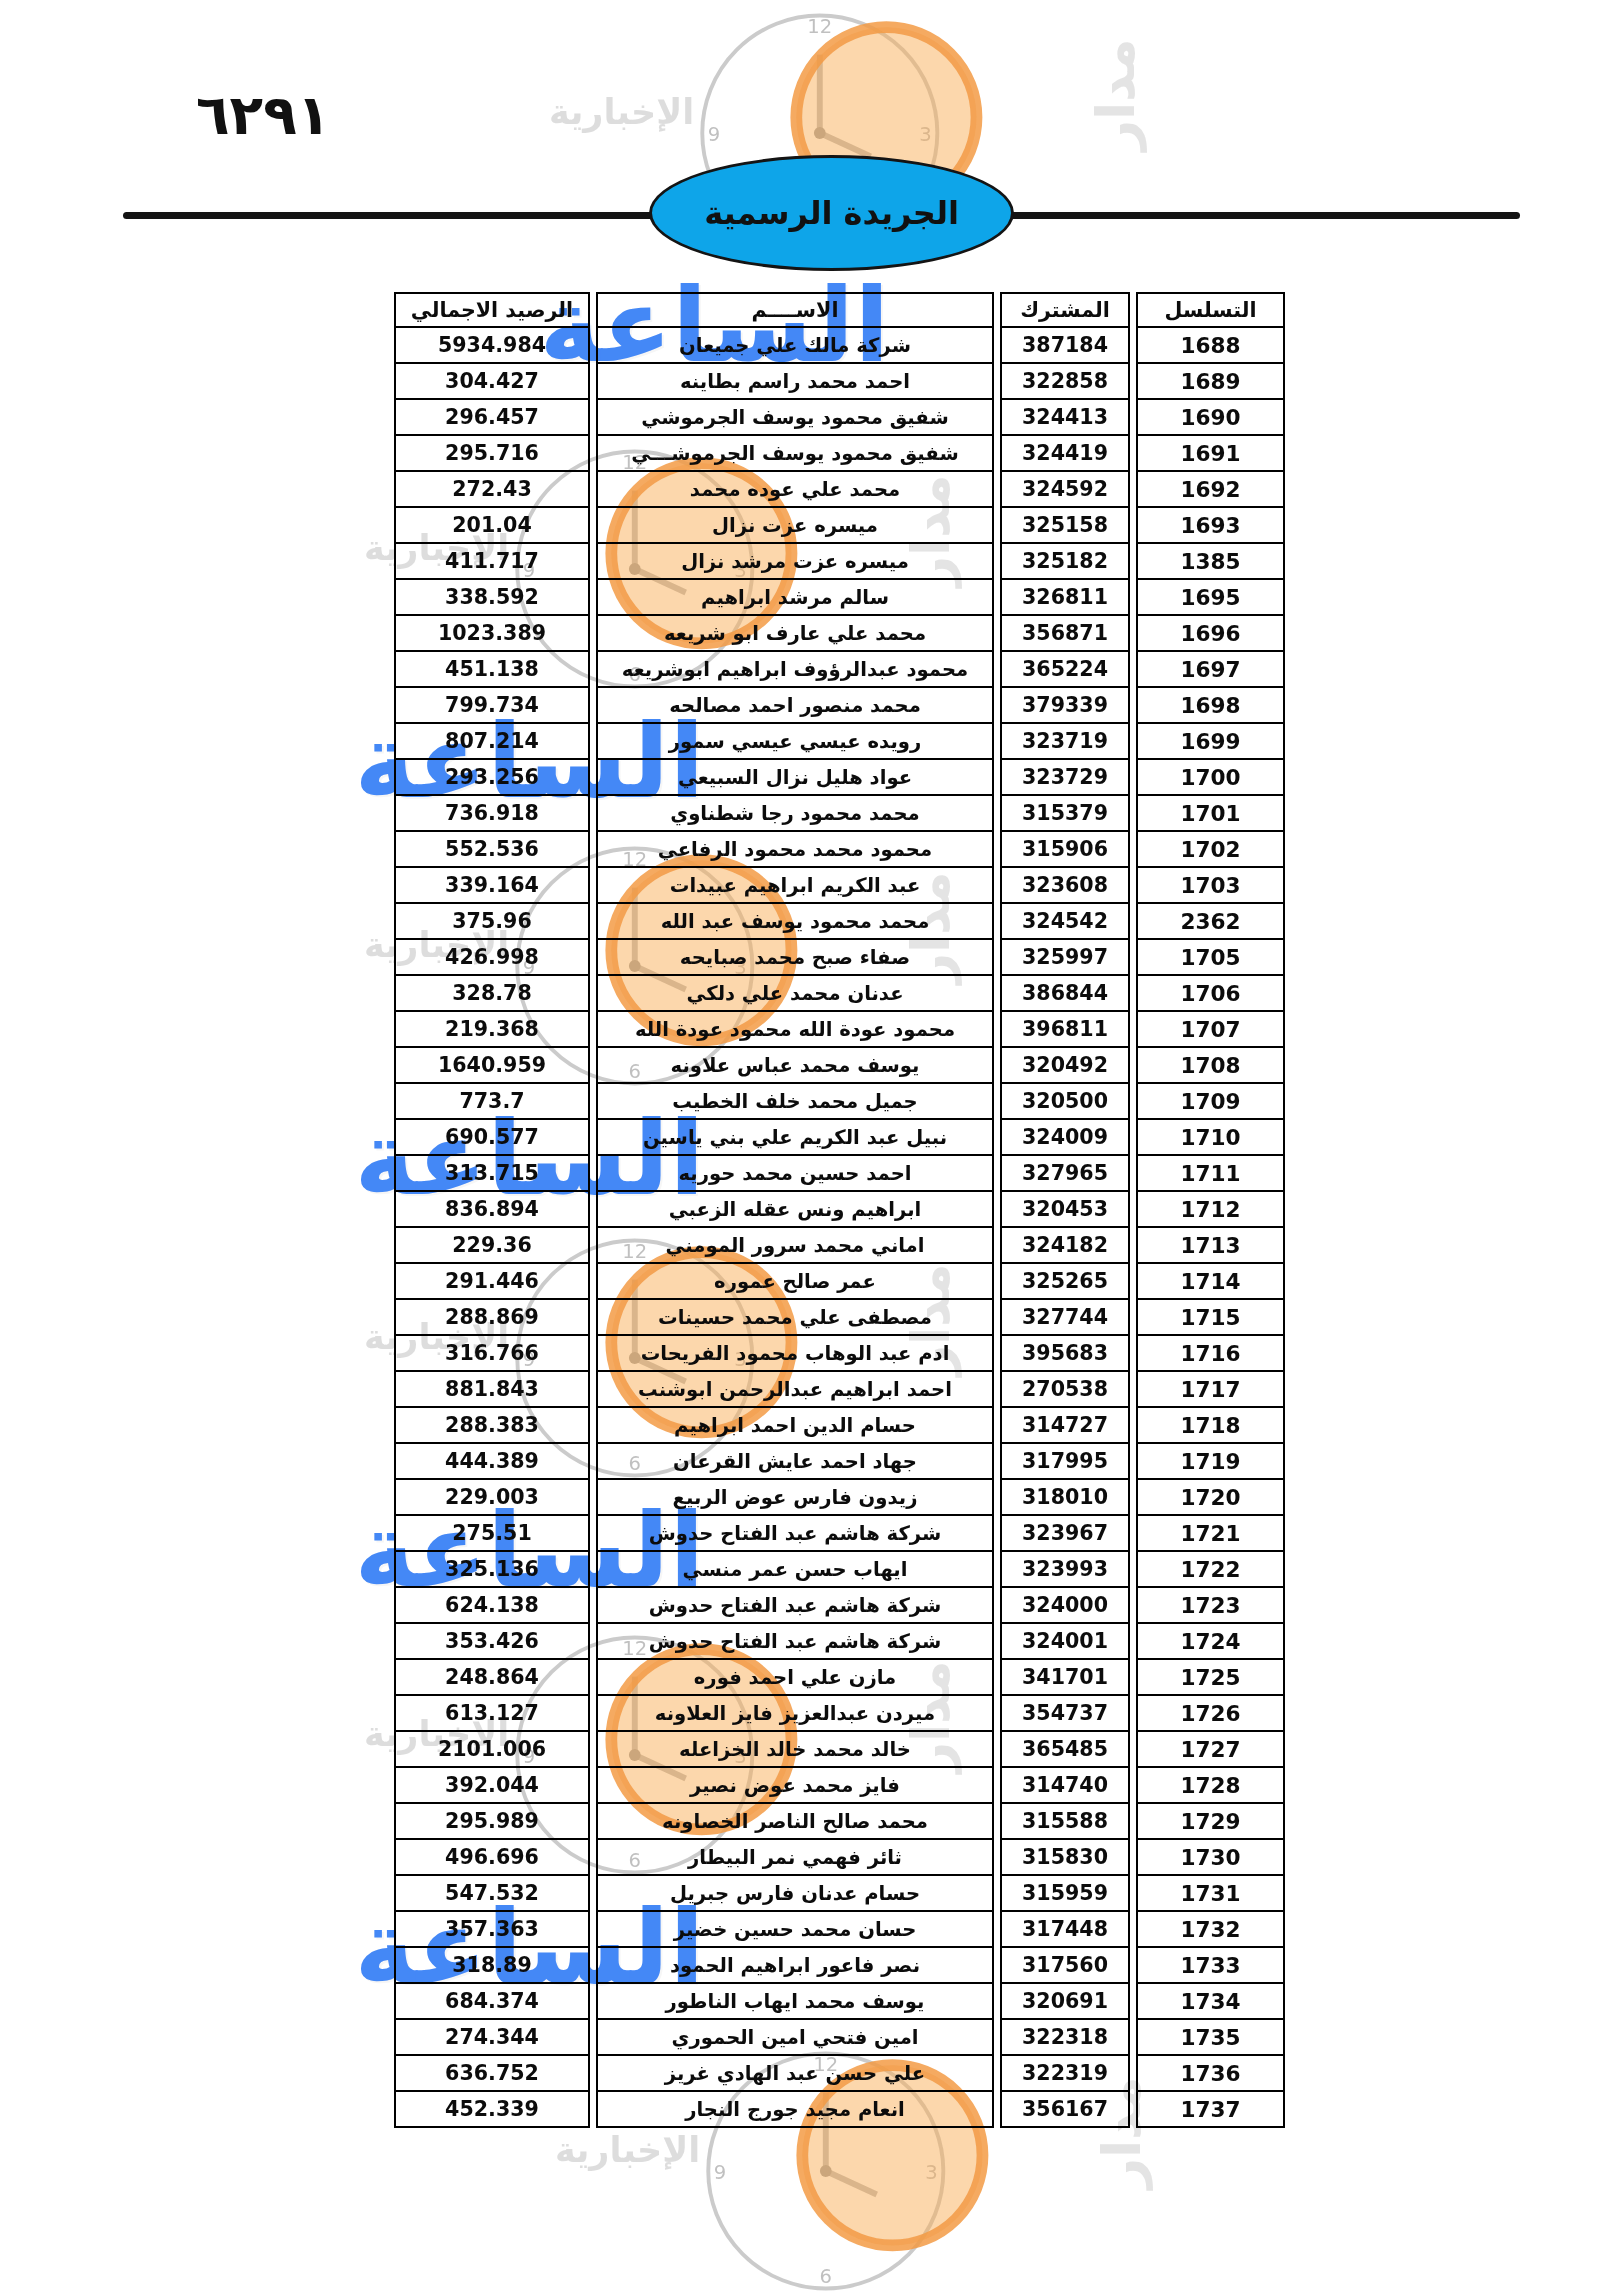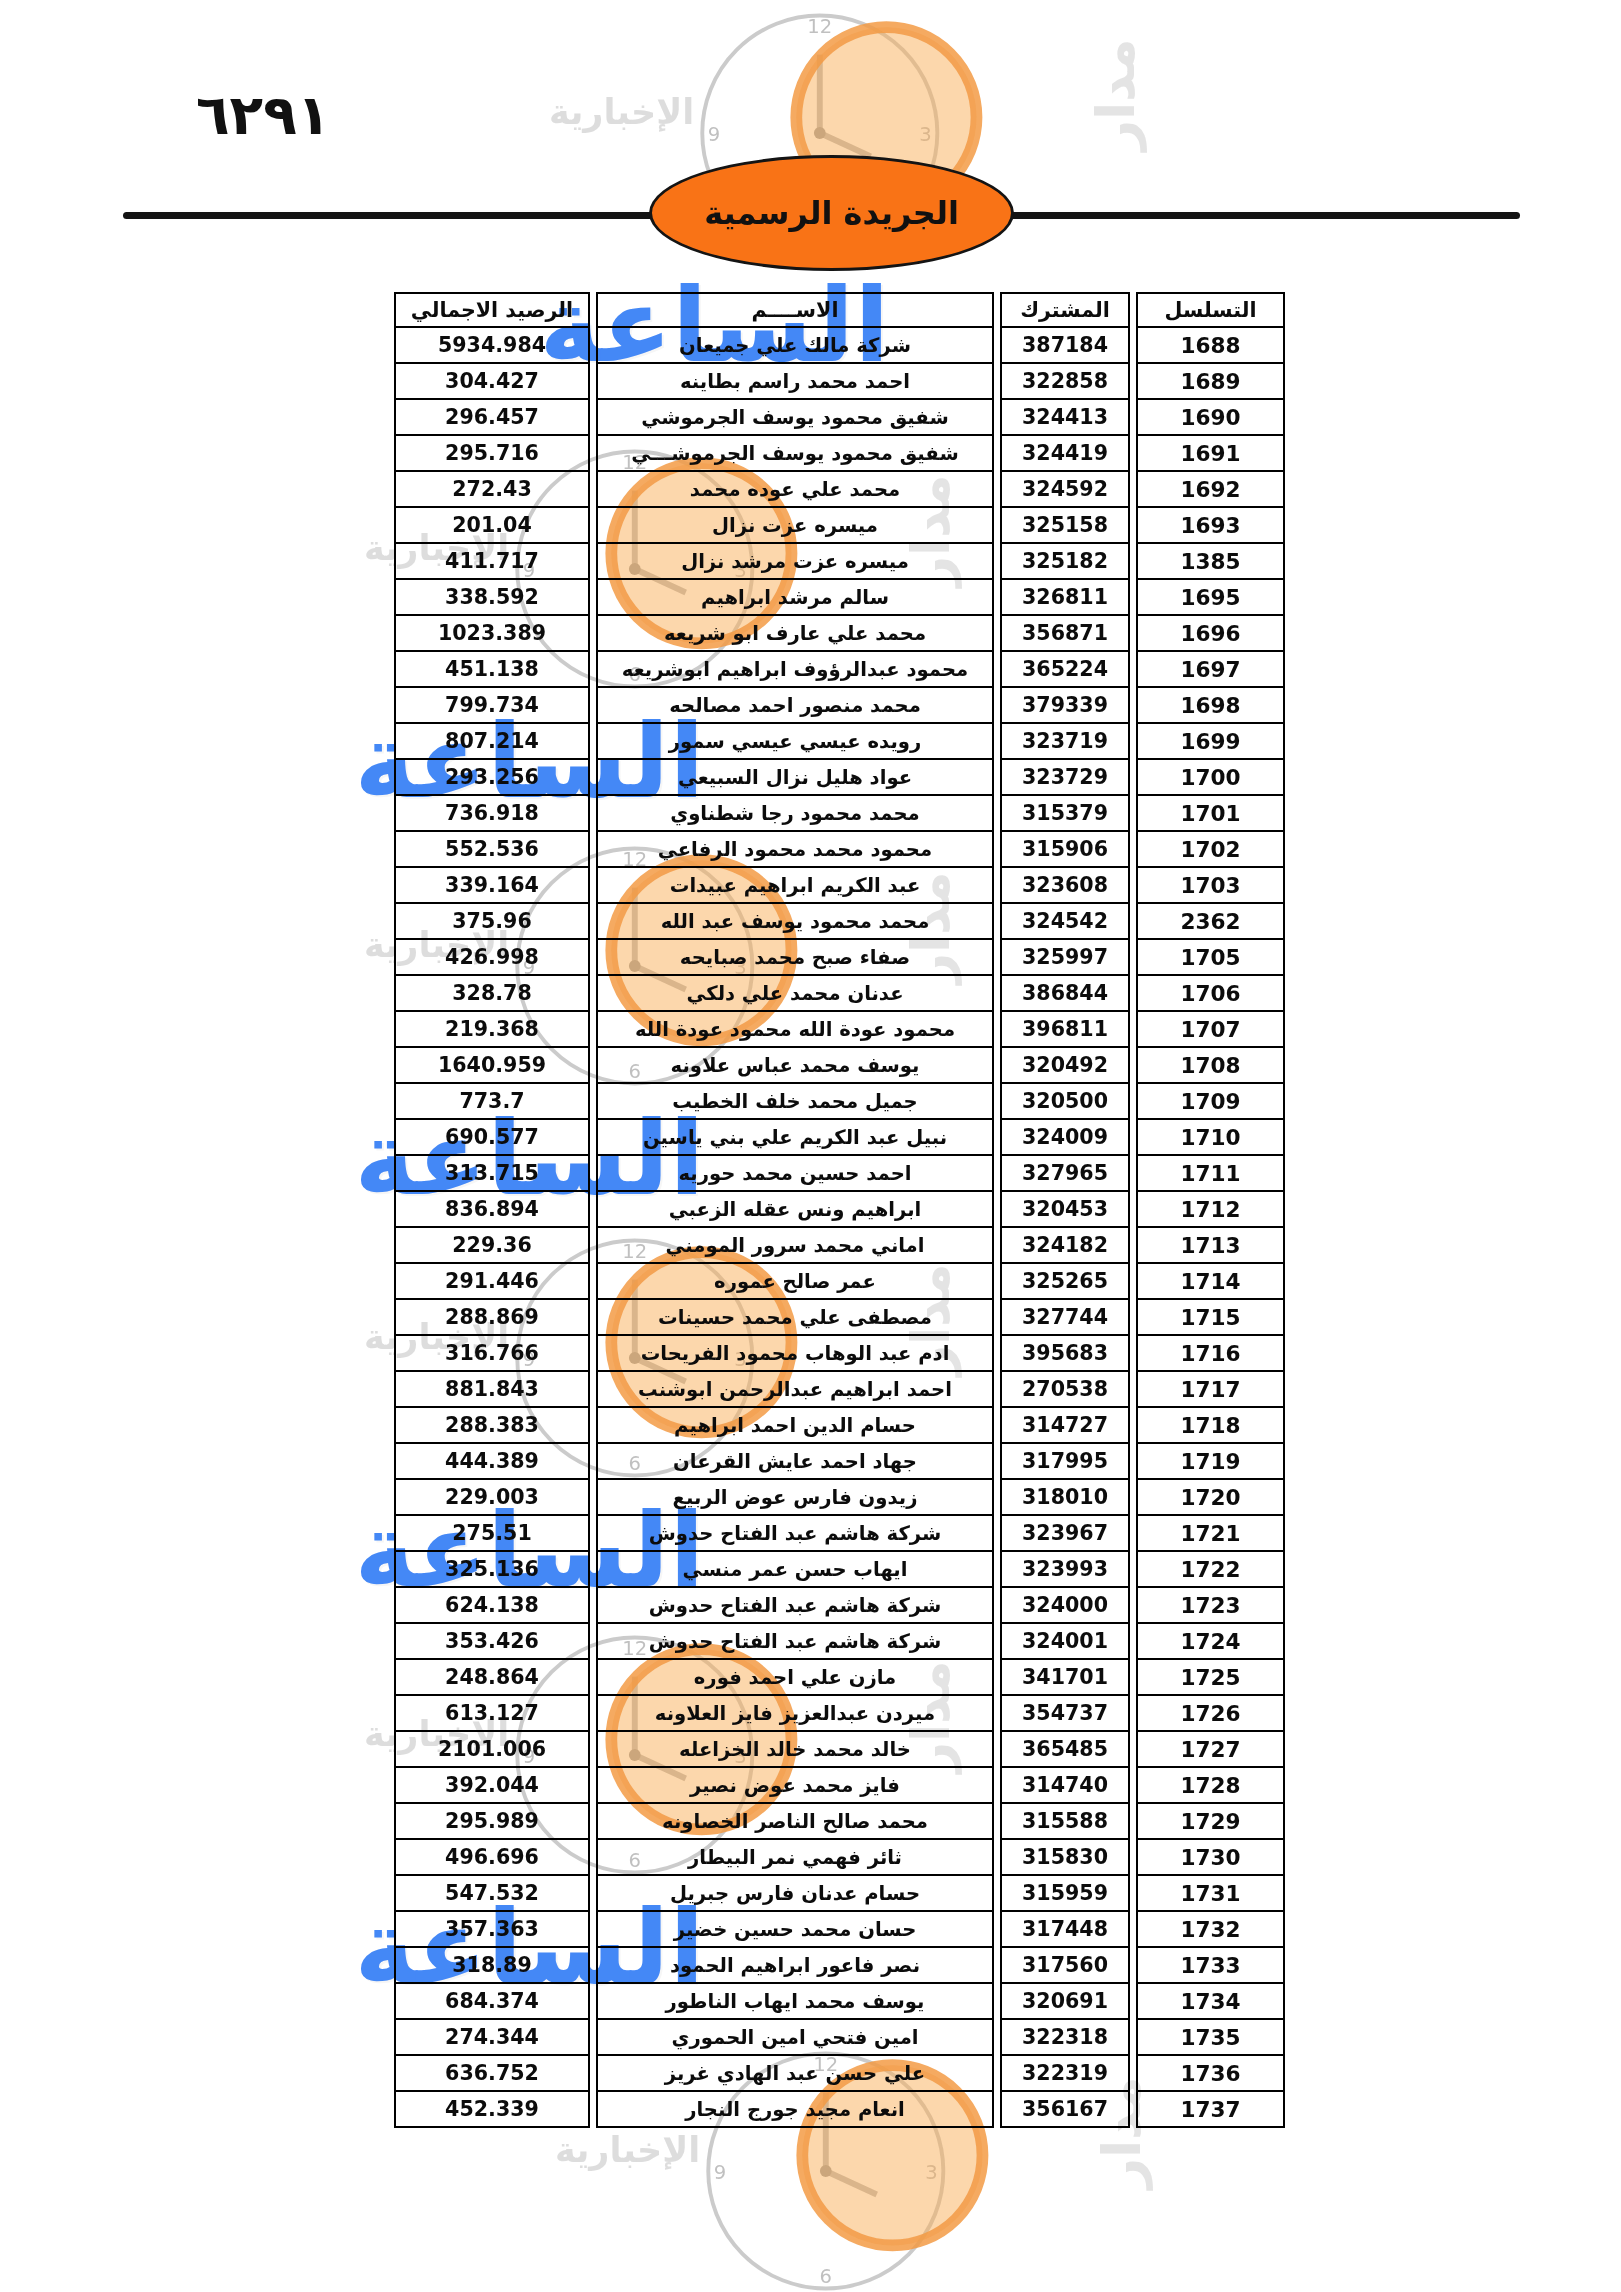--- a/index.html
+++ b/index.html
@@ -30,21 +30,21 @@
     font-size: 55px; font-weight: bold; color: #111;
     letter-spacing: 5.9px; direction: rtl;
   }
   .header-rule {
     position: absolute; left: 123px; top: 212px; width: 1397px; height: 6.9px;
     background: #141414; border-radius: 3.9px; z-index: 1;
   }
   .stamp {
     position: absolute; left: 649px; top: 155px; width: 365px; height: 116px; z-index: 2;
     border: 3.9px solid #141414; border-radius: 50%;
-    background: #f97316;
+    background: #0ea5e9;
     display: flex; align-items: center; justify-content: center;
     direction: rtl;
   }
   .stamp span { font-size: 32px; font-weight: bold; color: #111; }
 
   
   table.ledger {
     position: absolute; left: 388px; top: 292px; z-index: 2;
     direction: rtl;
     border-collapse: separate;

